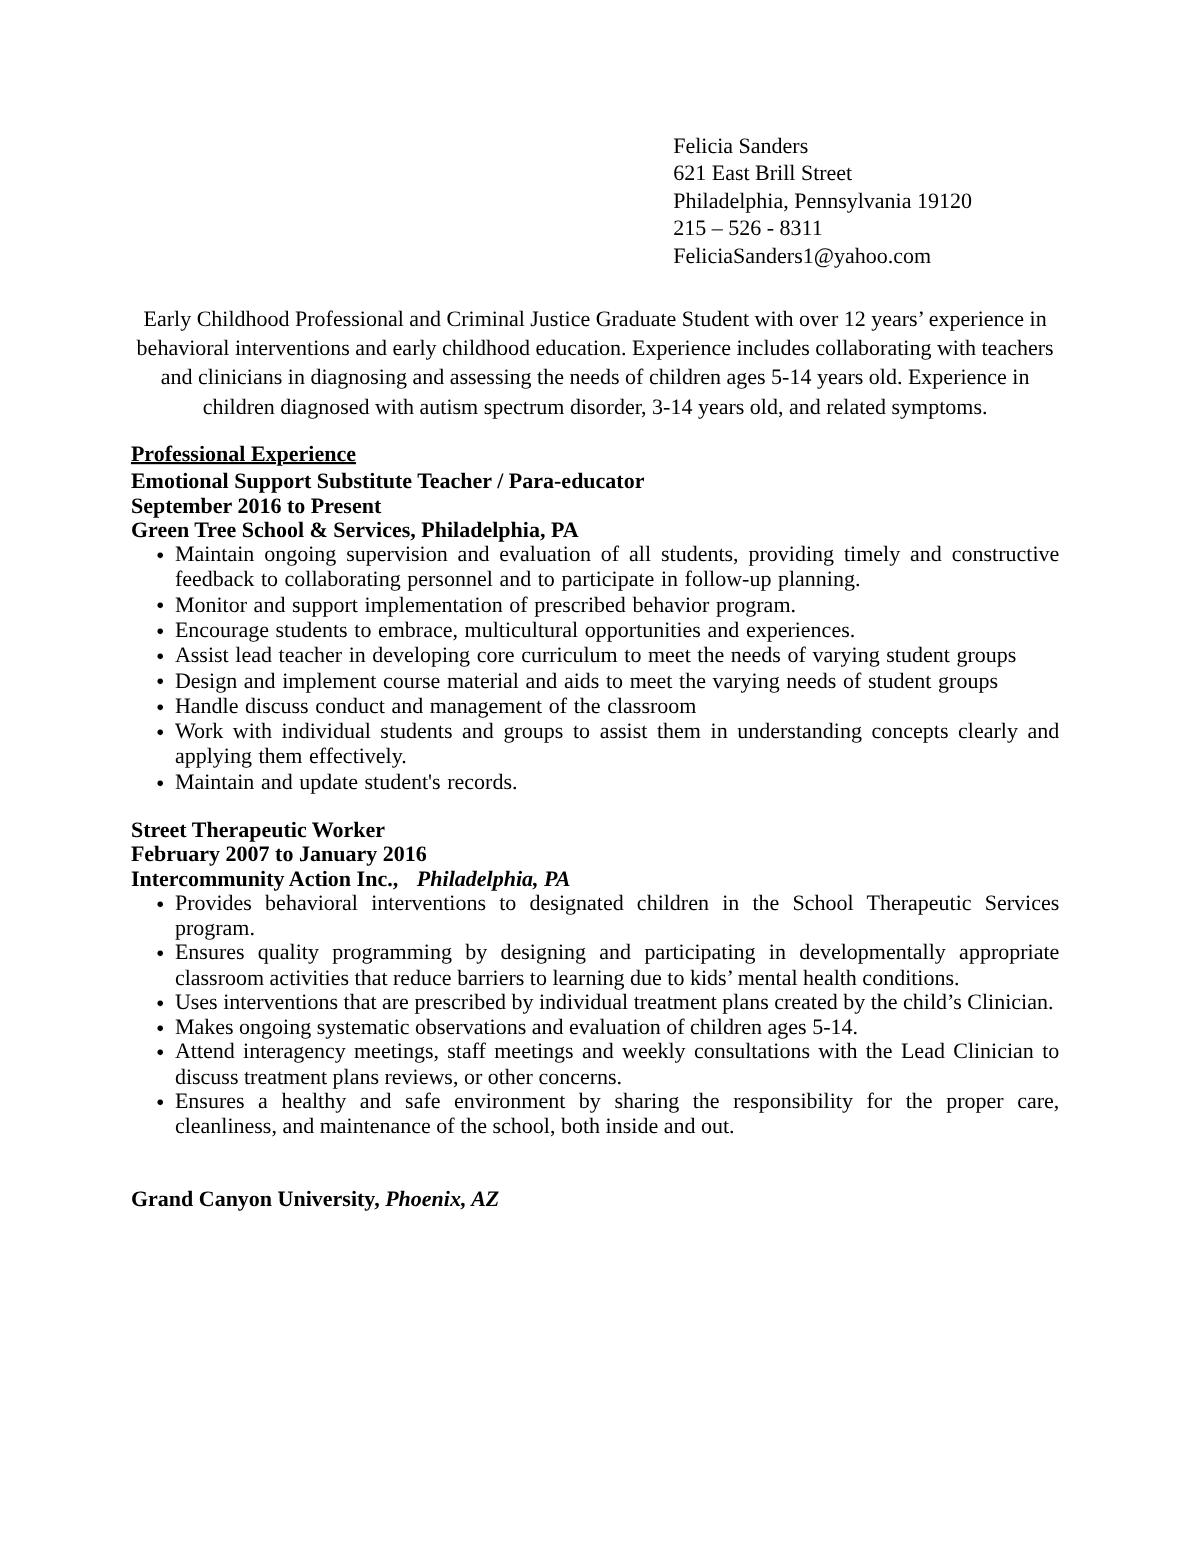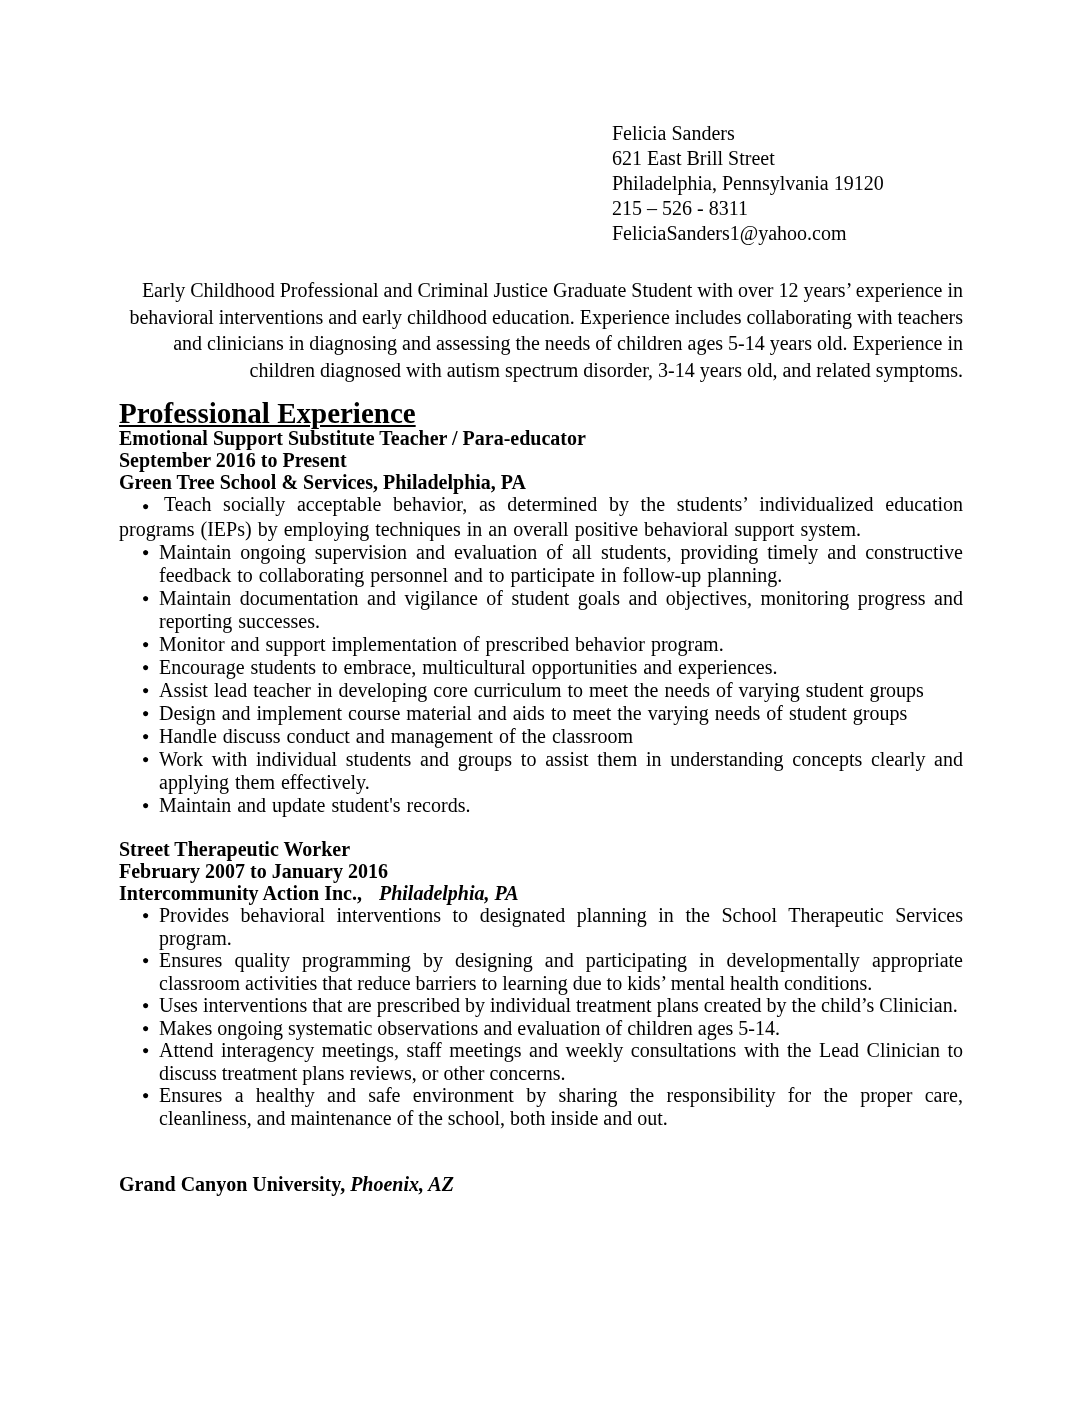--- a/index.html
+++ b/index.html
@@ -22,26 +22,26 @@
   }
   
   .contact {
     margin-left: 493px;
     line-height: 25px;
   }
   
   .summary {
     margin: 31px 0 0 0;
     line-height: 26.5px;
-    text-align: right;
+    text-align: center;
   }
   
   .section-heading {
     margin: 0;
-    font-size: 29px;
+    font-size: 20px;
     line-height: 28px;
     font-weight: bold;
     text-decoration: underline;
   }
   .heading-exp { margin-top: 16px; }
   .heading-edu { margin-top: 15px; }
   
   .job1 { }
   .job2 { margin-top: 21px; }
   .job-header div {
@@ -109,46 +109,42 @@
   <h2 class="section-heading heading-exp">Professional Experience</h2>
 
   <section class="job job1">
     <div class="job-header">
       <div class="job-title">Emotional Support Substitute Teacher / Para-educator</div>
       <div class="job-dates">September 2016 to Present</div>
       <div class="job-employer">
         <span>Green Tree School &amp; Services, Philadelphia, PA</span><span class="it"></span>
       </div>
     </div>
-    <p class="lead-bullet">
-      <span class="inline-marker">●</span><span>Teach socially acceptable behavior, as determined by the students’ individualized education programs (IEPs) by employing techniques in an overall positive behavioral support system.</span>
-    </p>
     <ul class="bullets bullets1">
       <li>Maintain ongoing supervision and evaluation of all students, providing timely and constructive feedback to collaborating personnel and to participate in follow-up planning.</li>
-      <li>Maintain documentation and vigilance of student goals and objectives, monitoring progress and reporting successes.</li>
       <li>Monitor and support implementation of prescribed behavior program.</li>
       <li>Encourage students to embrace, multicultural opportunities and experiences.</li>
       <li>Assist lead teacher in developing core curriculum to meet the needs of varying student groups</li>
       <li>Design and implement course material and aids to meet the varying needs of student groups</li>
       <li class="wide">Handle discuss conduct and management of the classroom</li>
       <li>Work with individual students and groups to assist them in understanding concepts clearly and applying them effectively.</li>
       <li>Maintain and update student's records.</li>
     </ul>
   </section>
 
   <section class="job job2">
     <div class="job-header">
       <div class="job-title">Street Therapeutic Worker</div>
       <div class="job-dates">February 2007 to January 2016</div>
       <div class="job-employer">
         <span>Intercommunity Action Inc.,</span><span class="it">Philadelphia, PA</span>
       </div>
     </div>
     <ul class="bullets bullets2">
-      <li>Provides behavioral interventions to designated planning in the School Therapeutic Services program.</li>
+      <li>Provides behavioral interventions to designated children in the School Therapeutic Services program.</li>
       <li>Ensures quality programming by designing and participating in developmentally appropriate classroom activities that reduce barriers to learning due to kids’ mental health conditions.</li>
       <li>Uses interventions that are prescribed by individual treatment plans created by the child’s Clinician.</li>
       <li>Makes ongoing systematic observations and evaluation of children ages 5-14.</li>
       <li>Attend interagency meetings, staff meetings and weekly consultations with the Lead Clinician to discuss treatment plans reviews, or other concerns.</li>
       <li>Ensures a healthy and safe environment by sharing the responsibility for the proper care, cleanliness, and maintenance of the school, both inside and out.</li>
     </ul>
   </section>
 
 
   <div class="edu-entry">

